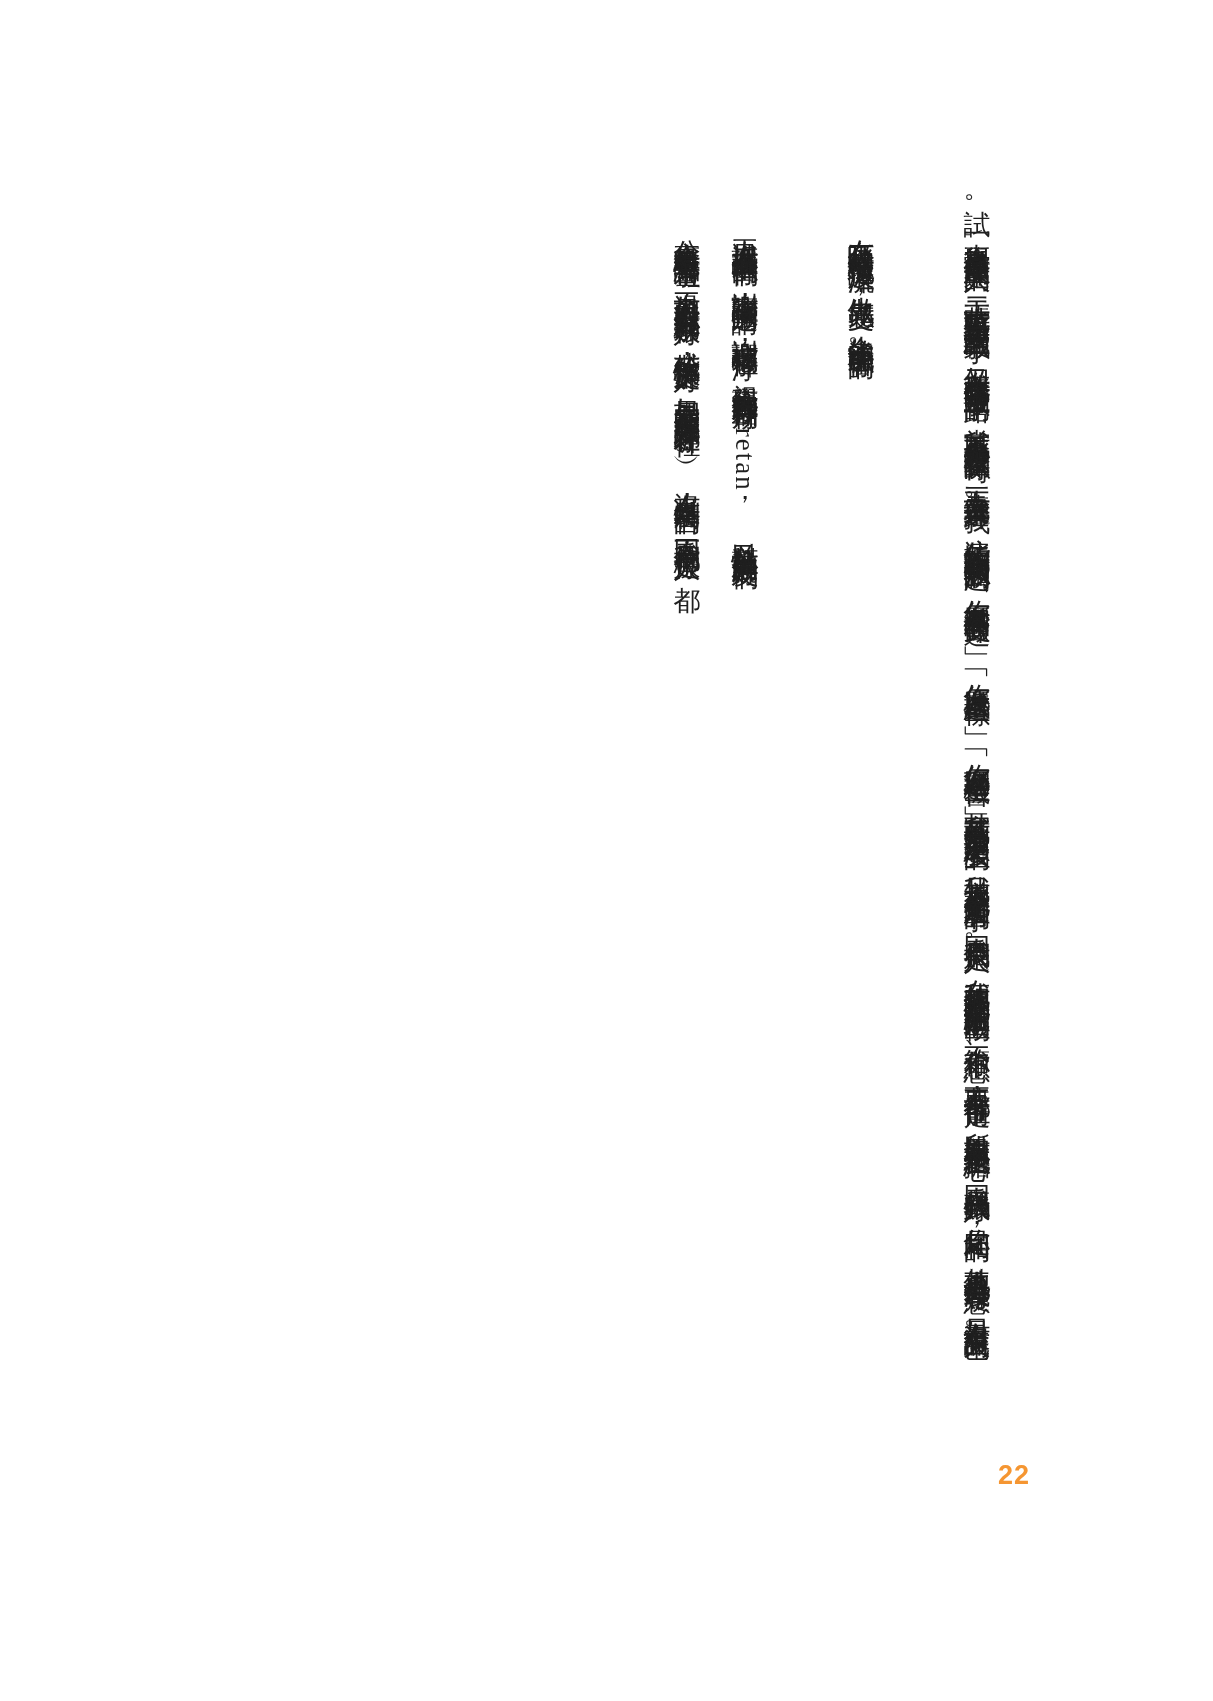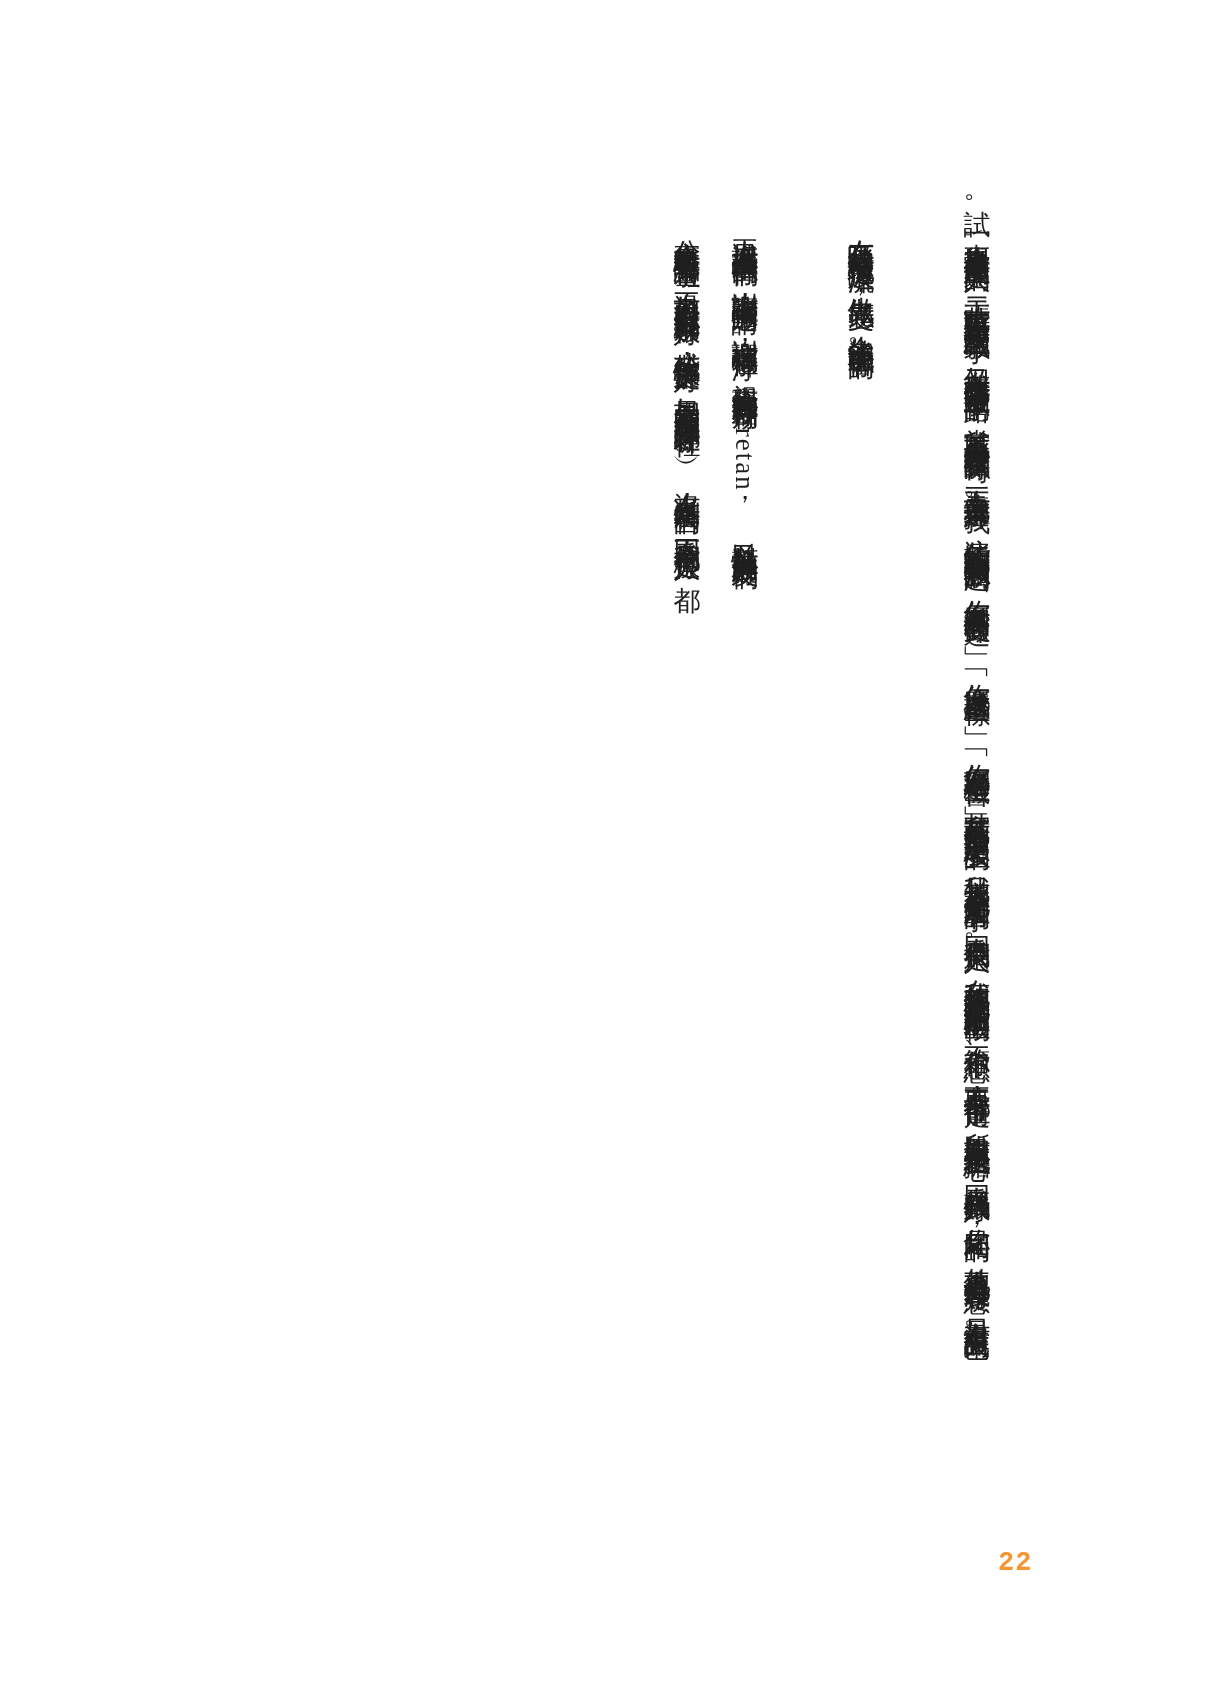--- a/index.html
+++ b/index.html
@@ -34,22 +34,22 @@
   }
   .vertical-text p.indent {
     text-indent: 29px;      
   }
   .vertical-text p.gap {
     margin-block-start: 58px; 
   }
   .page-number {
     position: absolute;
     left: 998px;
-    top: 1548px;
-    font-family: Liberation Mono, monospace;
+    top: 1460px;
+    font-family: Liberation Sans, sans-serif;
     font-weight: bold;
     font-size: 27px;
     letter-spacing: 1px;
   }
 </style>
 </head>
 <body>
 
 <div class="page" style="background: rgb(255, 255, 255);">
   <div class="vertical-text" style="color: rgb(31, 31, 31);">

